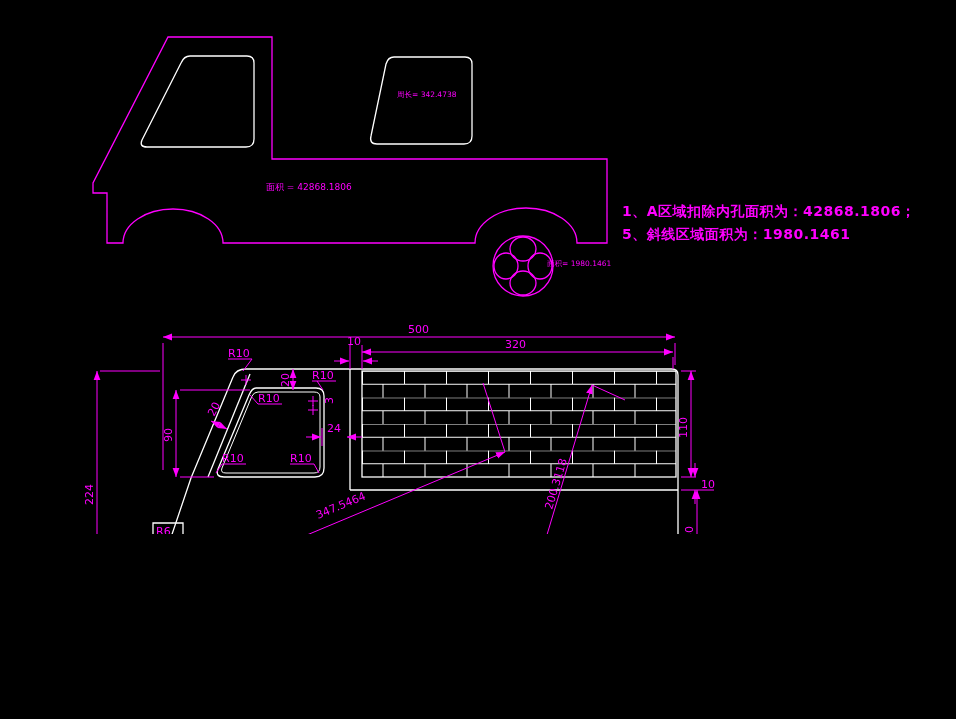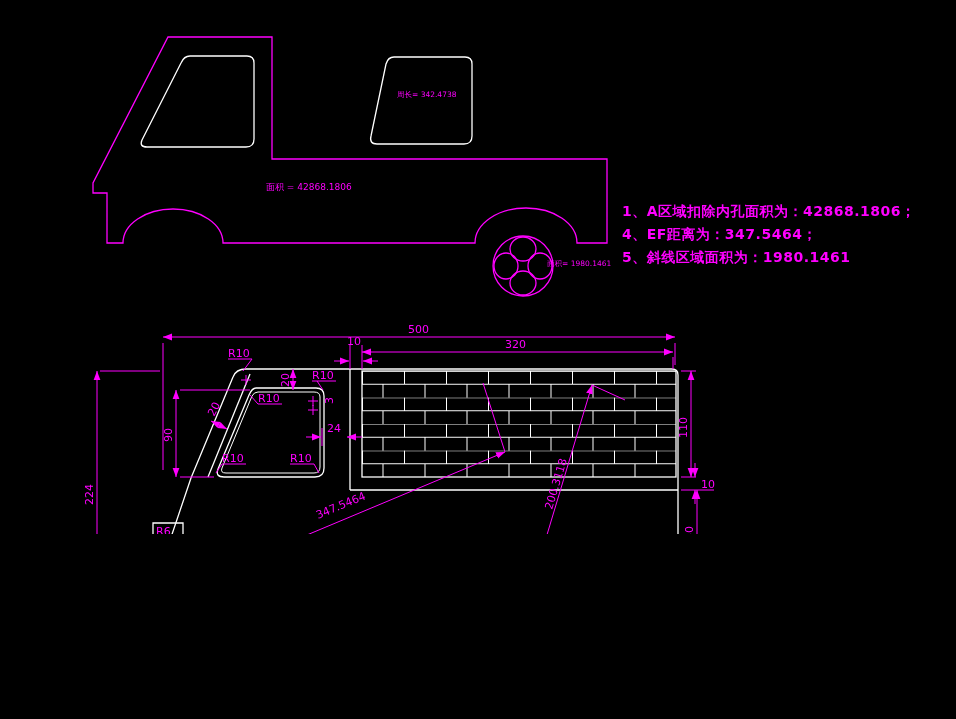--- a/index.html
+++ b/index.html
@@ -172,19 +172,18 @@
     <text x="312" y="379" class="dimtxt">R10</text>
     <text x="258" y="402" class="dimtxt">R10</text>
     <text x="222" y="462" class="dimtxt">R10</text>
     <text x="290" y="462" class="dimtxt">R10</text>
     <text x="156" y="535" class="dimtxt">R6</text>
   </g>
 </svg>
 
 <div class="notes">
   <div>1、A区域扣除内孔面积为：42868.1806；</div>
-  <div>4、EF距离为：347.5464；</div>
   <div>5、斜线区域面积为：1980.1461</div>
 </div>
 
 <div class="watermark">三维网www.3dportal.cn</div>
 
 </div>
 
 </body></html>

